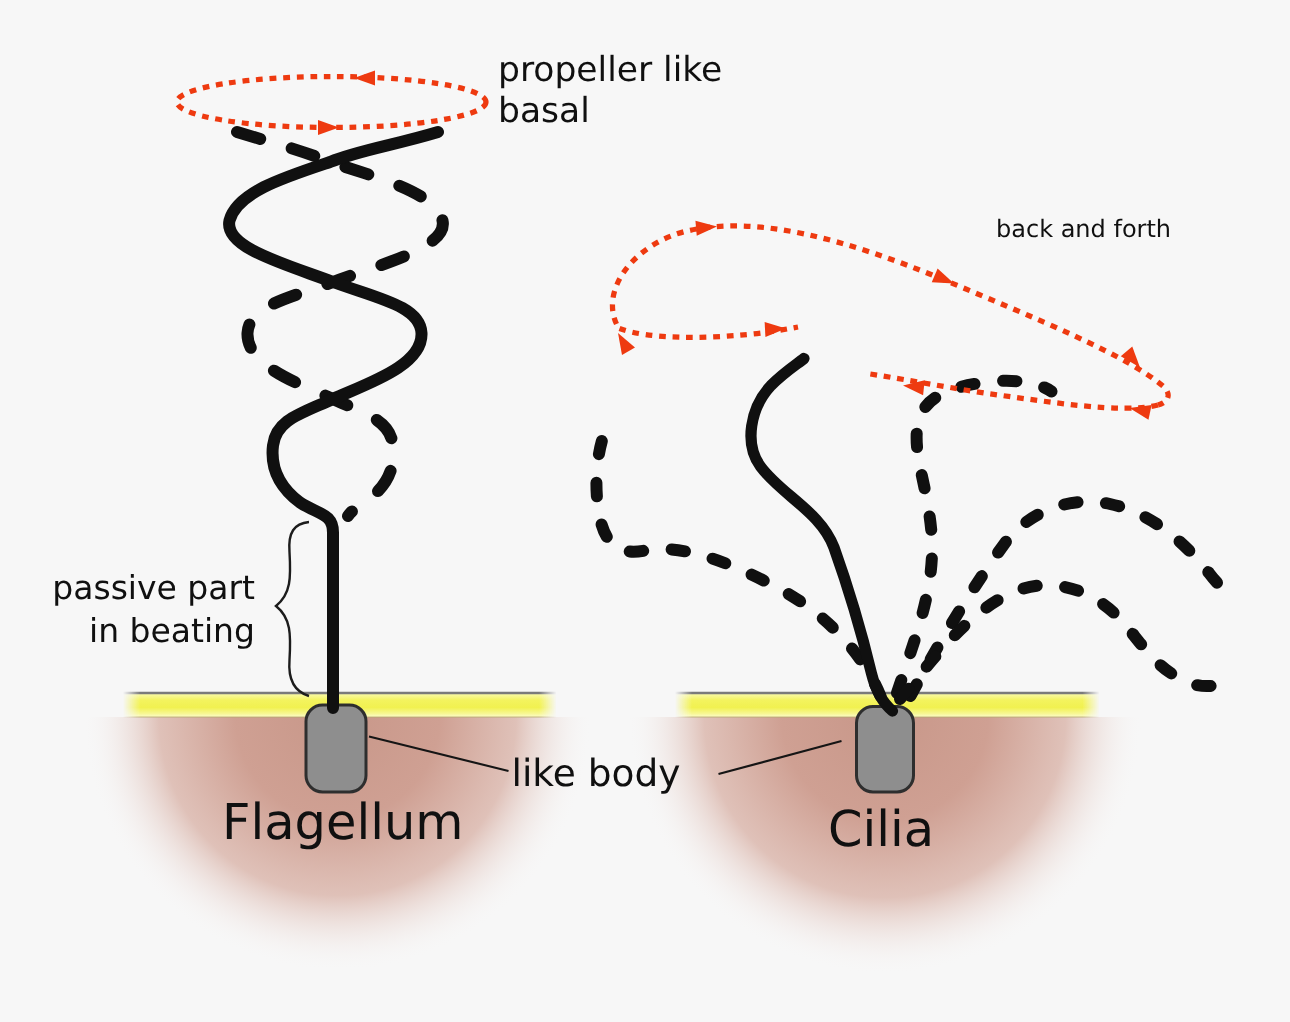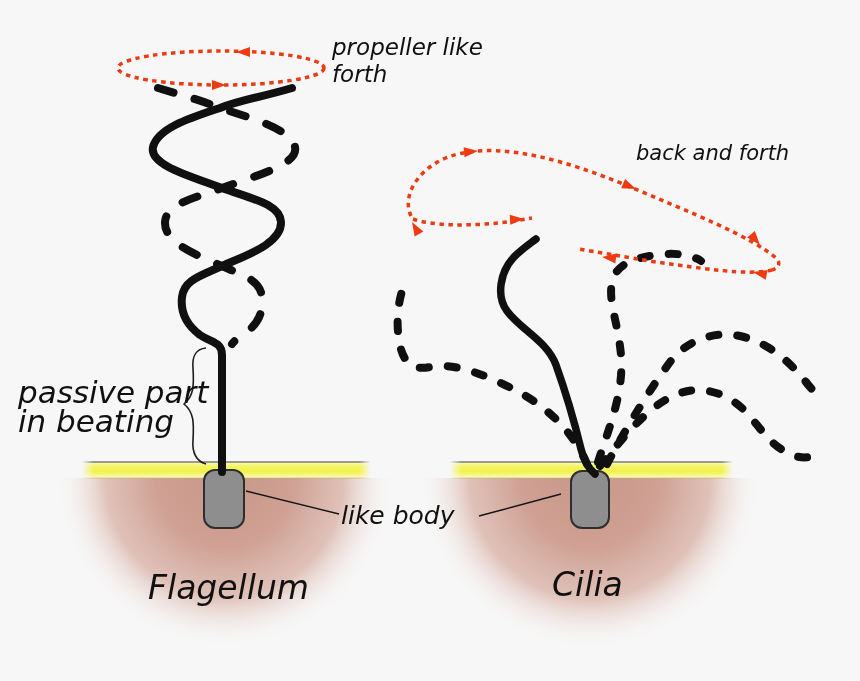--- a/index.html
+++ b/index.html
@@ -3,28 +3,28 @@
 <meta charset="utf-8">
 <style>
   :root{
     --bg:#f7f7f7; --ink:#101010; --red:#ee3a10;
     --basal:#8e8e8e; --basal-edge:#2e2e2e;
   }
   html,body{margin:0;padding:0;}
   body{background:#fff;font-family:"DejaVu Sans","Liberation Sans",sans-serif;}
   .stage{position:relative;width:860px;height:681px;background:var(--bg);overflow:hidden;}
   .stage svg{position:absolute;left:0;top:0;}
-  .lbl{position:absolute;color:var(--ink);white-space:nowrap;font-style:italic;}
+  .lbl{position:absolute;color:var(--ink);white-space:nowrap;}
   .lbl .ln{display:block;}
   .lbl-propeller{left:332px;top:34px;font-size:23px;line-height:27px;}
-  .lbl-backforth{left:636px;top:138px;font-size:21px;line-height:30px;}
-  .lbl-passive{left:18px;top:378px;width:152px;font-size:31px;line-height:29px;text-align:right;}
+  .lbl-backforth{left:664px;top:138px;font-size:16px;line-height:30px;}
+  .lbl-passive{left:18px;top:378px;width:152px;font-size:22px;line-height:29px;text-align:right;}
   .lbl-basal{left:341px;top:501px;font-size:25px;}
-  .lbl-flagellum{left:148px;top:528px;font-size:33px;margin-top:40px;}
-  .lbl-cilia{left:552px;top:533px;font-size:33px;margin-top:32px;}
+  .lbl-flagellum{left:148px;top:528px;font-size:33px;}
+  .lbl-cilia{left:552px;top:533px;font-size:33px;}
 
   .stroke-solid{fill:none;stroke:var(--ink);stroke-width:8;stroke-linecap:round;}
   .stroke-cilium{fill:none;stroke:var(--ink);stroke-width:7.5;stroke-linecap:round;}
   .stroke-dash-helix{fill:none;stroke:var(--ink);stroke-width:8;stroke-linecap:round;stroke-dasharray:16 22;}
   .stroke-dash-cilia{fill:none;stroke:var(--ink);stroke-width:8;stroke-linecap:round;stroke-dasharray:9 19;}
   .red-dot{fill:none;stroke:var(--red);stroke-width:3.5;stroke-dasharray:4.5 4.5;}
   .red-arrow{fill:var(--red);stroke:none;}
   .thin-line{fill:none;stroke:#151515;stroke-width:1.4;}
   .brace{fill:none;stroke:#1c1c1c;stroke-width:1.6;}
   .basal-body{fill:var(--basal);stroke:var(--basal-edge);stroke-width:2;}
@@ -120,21 +120,21 @@
     <polygon class="red-arrow" points="0,0 -14,5 -14,-5" transform="translate(636,189) rotate(23)"></polygon>
     <polygon class="red-arrow" points="0,0 -14,5 -14,-5" transform="translate(760,245) rotate(50)"></polygon>
     <polygon class="red-arrow" points="0,0 -14,5 -14,-5" transform="translate(753,272) rotate(192)"></polygon>
     <polygon class="red-arrow" points="0,0 -14,5 -14,-5" transform="translate(602,257) rotate(186)"></polygon>
     <polygon class="red-arrow" points="0,0 -14,5 -14,-5" transform="translate(524,219) rotate(-3)"></polygon>
     <polygon class="red-arrow" points="0,0 -14,5 -14,-5" transform="translate(412,222) rotate(240)"></polygon>
   </svg>
 
   <div class="lbl lbl-propeller">
     <span class="ln">propeller like</span>
-    <span class="ln">forth</span>
+    <span class="ln">basal</span>
   </div>
   <div class="lbl lbl-backforth">
     <span class="ln">back and forth</span>
   </div>
   <div class="lbl lbl-passive">
     <span class="ln">passive part</span>
     <span class="ln">in beating</span>
   </div>
   <div class="lbl lbl-basal">like body</div>
   <div class="lbl lbl-flagellum">Flagellum</div>

